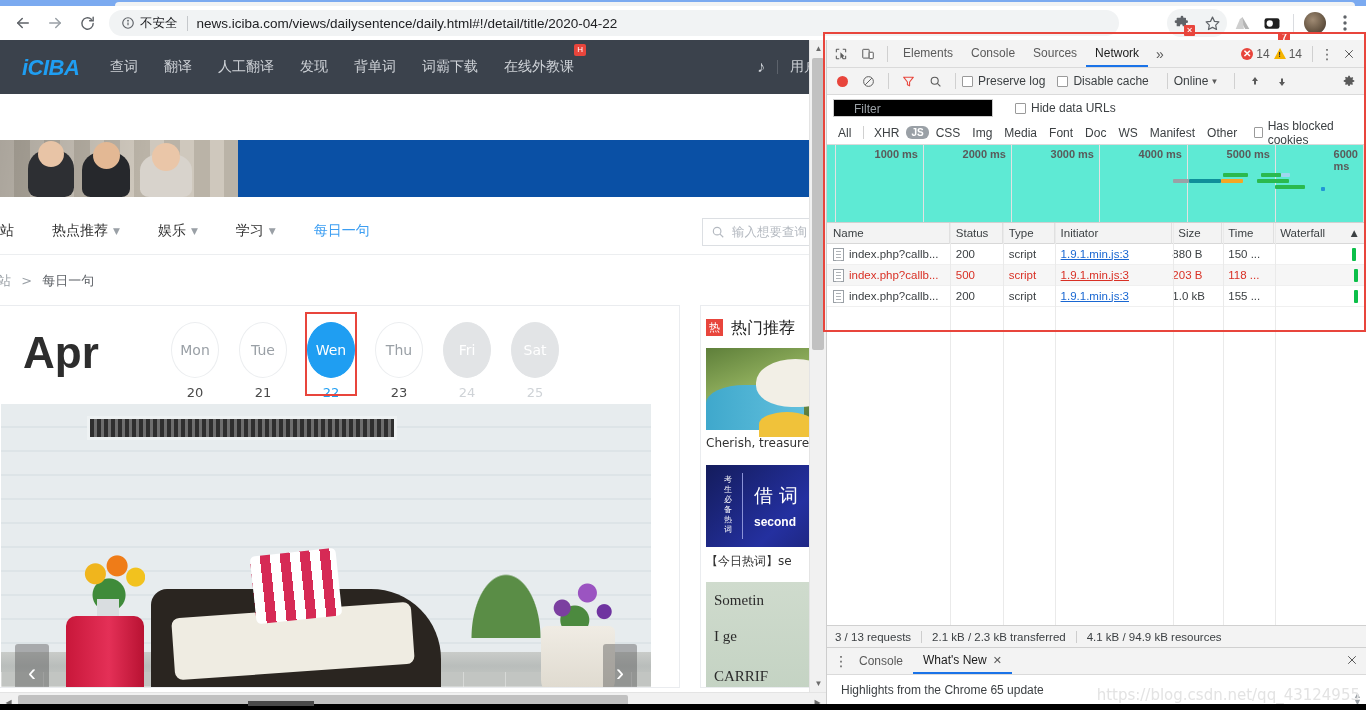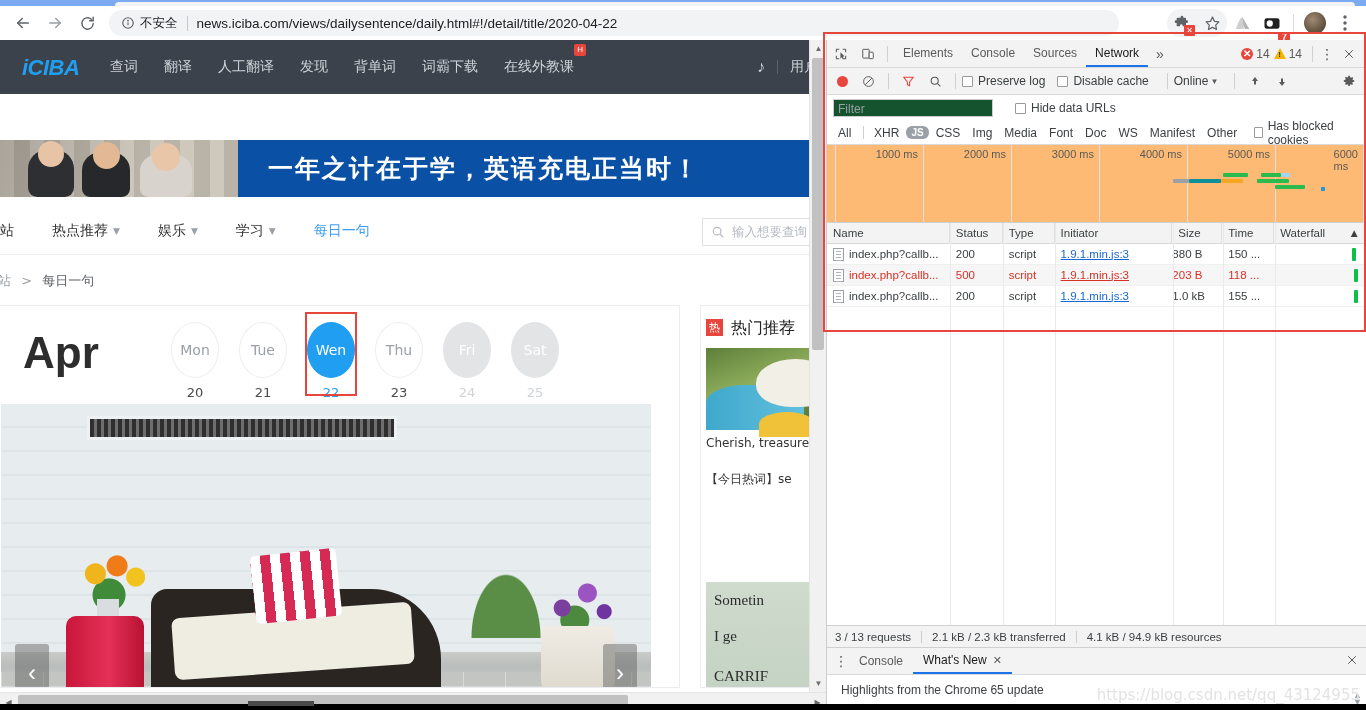--- a/index.html
+++ b/index.html
@@ -298,30 +298,30 @@
     background: #f3f3f3; padding: 0 4px;
   }
   .rec-dot { width: 11px; height: 11px; border-radius: 50%; background: #e8453c; margin: 0 7px 0 6px; }
   .cb { width: 11px; height: 11px; border: 1px solid #9a9a9a; background: #fff; border-radius: 1px; margin-right: 5px; }
   .lbl { font-size: 12px; color: #3c4043; margin-right: 12px; }
   .sel-online { font-size: 12px; color: #3c4043; margin-right: 2px; }
   .dd-caret { font-size: 8px; color: #5a5a5a; margin-right: 10px; }
 
   .dt-filterrow { height: 26px; display: flex; align-items: center; padding: 0 6px; background: #fff; }
   .filter-input {
-    width: 160px; height: 18px; border: 1px solid #cdcdcd; background: #14532d;
-    font-size: 12px; color: #9aa0a6; padding: 0 4px; line-height: 18px;
+    width: 160px; height: 18px; border: 1px solid #cdcdcd; background: #000000;
+    font-size: 12px; color: #9aa0a6; padding: 0 20px; line-height: 18px;
   }
   .dt-typerow { height: 24px; display: flex; align-items: center; padding: 0 6px;
     border-bottom: 1px solid #dadada; background: #fff; }
   .type-chip { font-size: 12px; color: #3c4043; padding: 1px 5px; border-radius: 7px; margin-right: 2px; }
   .type-chip.on { background: #9aa0a6; color: #fff; font-size: 10px; font-weight: bold; border-radius: 6px; }
   .type-div { width: 1px; height: 13px; background: #d0d0d0; margin: 0 5px; }
 
-  .overview { height: 78px; border-bottom: 1px solid #d0d0d0; position: relative; background: #fdba74; }
+  .overview { height: 78px; border-bottom: 1px solid #d0d0d0; position: relative; background: #5eead4; font-weight: bold; }
   .ov-grid { position: absolute; left: 0; top: 0; right: 0; bottom: 0; }
   .ov-line { position: absolute; top: 0; bottom: 0; width: 1px; background: #e2e2e2; }
   .ov-lbl { position: absolute; top: 3px; font-size: 11px; color: #5a5a5a; transform: translateX(-100%); padding-right: 3px; }
   .wf-bar { position: absolute; height: 4px; border-radius: 1px; }
 
   .dt-table { position: absolute; left: 0; right: 0; top: 183px; bottom: 85px; background: #fff; }
   .th-row { display: flex; height: 21px; border-bottom: 1px solid #d8d8d8; background: #f3f3f3; align-items: center; }
   .th { font-size: 11.5px; color: #3c4043; padding-left: 6px; border-right: 1px solid #e0e0e0; height: 21px; line-height: 21px; }
   .tr { display: flex; height: 21px; align-items: center; border-bottom: 1px solid #f0f0f0; }
   .tr:nth-child(odd) { background: #f6f6f6; }
@@ -463,21 +463,20 @@
         <span class="user">用户</span>
       </div>
     </div>
 
     <div class="banner">
       <div class="photo">
           <div class="p1"></div>
           <div class="p2"></div>
           <div class="p3"></div>
         </div>
-      <div class="btext">一年之计在于学，英语充电正当时！</div>
     </div>
 
     <div class="subnav">
       <span class="subnav-item first">发现站</span>
       <span class="subnav-item">
           <span>热点推荐</span>
           <span class="caret">▼</span>
         </span>
       <span class="subnav-item">
           <span>娱乐</span>
@@ -563,20 +562,26 @@
       <div class="rc-item" style="top:42px">
         <div class="rc-thumb thumb-dog">
             <div class="d2"></div>
             <div class="d3"></div>
             <div class="d1"></div>
           </div>
         <div class="rc-cap">Cherish, treasure</div>
       </div>
 
       <div class="rc-item" style="top:159px">
+        <div class="rc-thumb thumb-word">
+          <span class="v">考生必备热词</span>
+          <span class="bar"></span>
+          <span class="big">借 词</span>
+          <span class="en">second</span>
+        </div>
         <div class="rc-cap">【今日热词】se</div>
       </div>
 
       <div class="rc-item" style="top:276px">
         <div class="rc-thumb thumb-note" style="height:120px">
           <span class="ln" style="top:10px">Sometin</span>
           <span class="ln" style="top:46px">I ge</span>
           <span class="ln" style="top:86px">CARRIF</span>
         </div>
       </div>

